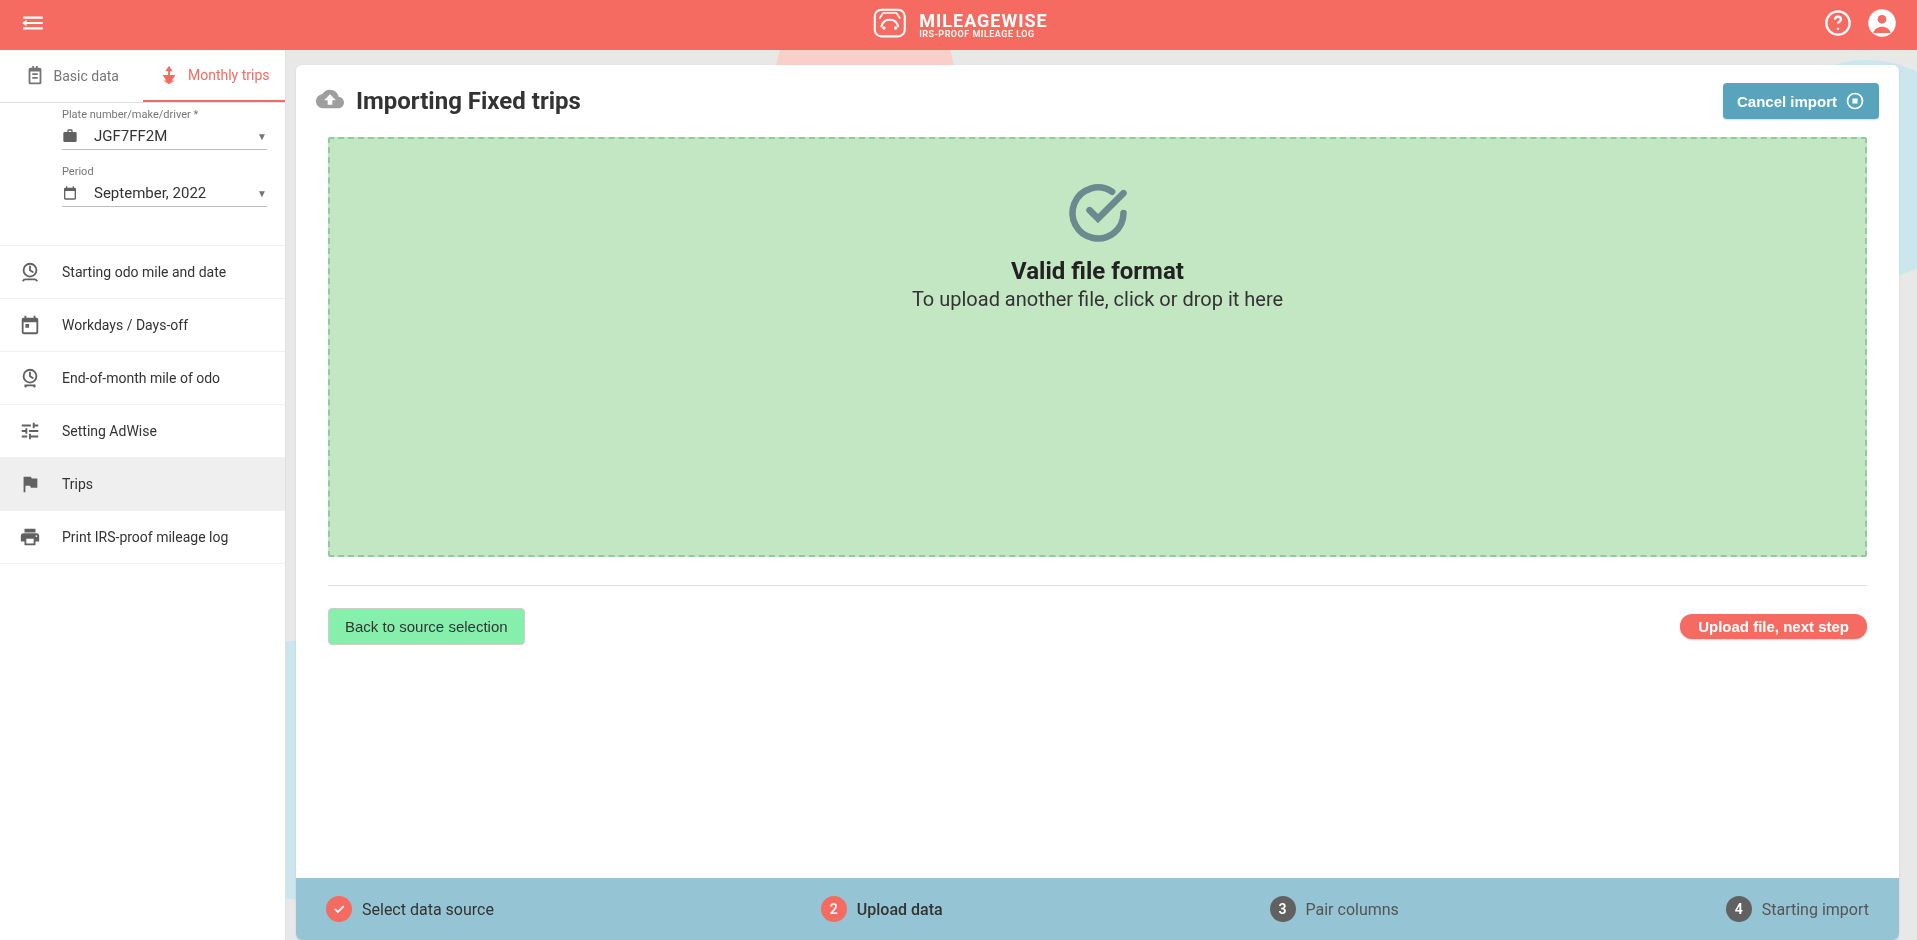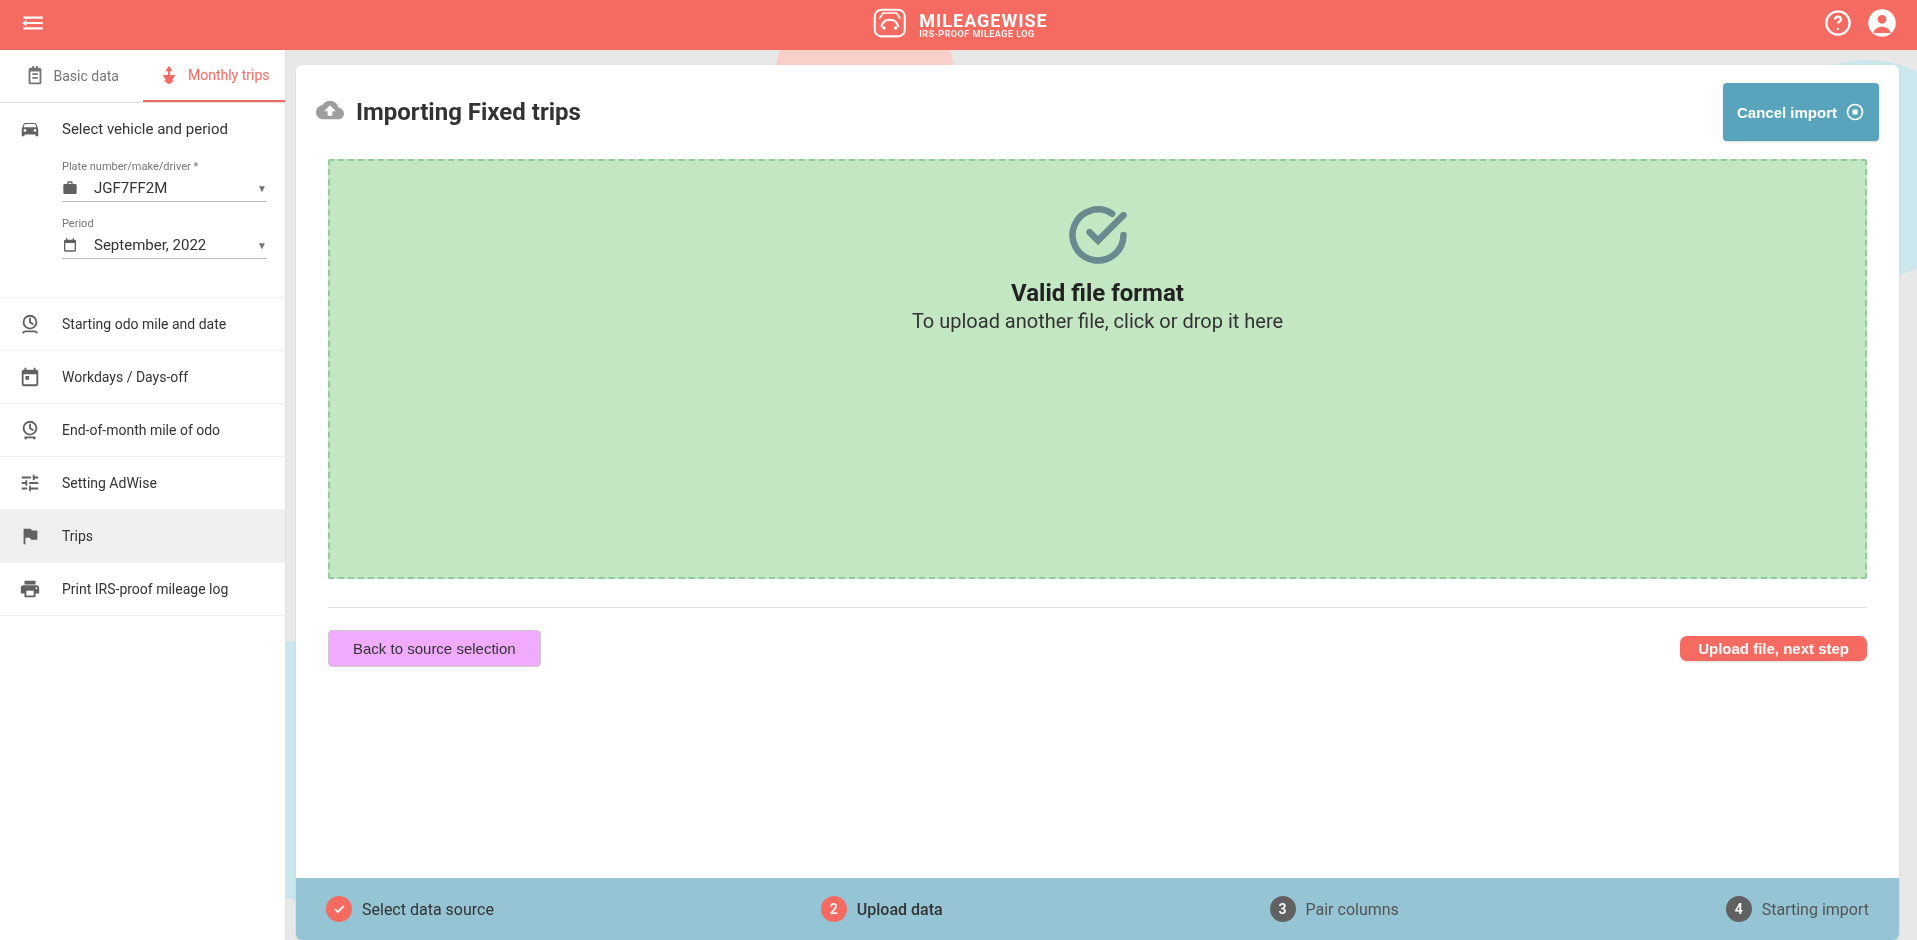--- a/index.html
+++ b/index.html
@@ -58,33 +58,33 @@
 .bg-circles { position: absolute; inset: 0; z-index: 0; overflow: hidden; }
 .bg-circles .c1 { position: absolute; width: 220px; height: 220px; border-radius: 50%; background: #cce6ed; top: 10px; right: -60px; }
 .bg-circles .c2 { position: absolute; width: 260px; height: 260px; border-radius: 50%; background: #cce6ed; bottom: 40px; left: -110px; }
 .bg-circles .c3 { position: absolute; width: 180px; height: 180px; border-radius: 50%; background: #f9cfc9; top: -60px; left: 30%; }
 
 .panel { position: relative; z-index: 1; background: #fff; border-radius: 6px; height: 100%; display: flex; flex-direction: column; overflow: hidden; box-shadow: 0 1px 3px rgba(0,0,0,0.08); }
 .panel-header { display: flex; align-items: center; justify-content: space-between; padding: 18px 20px; }
 .panel-title-wrap { display: flex; align-items: center; gap: 12px; }
 .panel-title-wrap svg { width: 28px; height: 28px; fill: #9e9e9e; }
 .panel-title { font-size: 24px; font-weight: 700; color: #333; }
-.cancel-btn { background: #58a4bd; color: #fff; border: none; border-radius: 4px; padding: 19px 14px; font-size: 15px; font-weight: 600; display: flex; align-items: center; gap: 8px; cursor: pointer; box-shadow: 0 1px 2px rgba(0,0,0,0.15); }
+.cancel-btn { background: #58a4bd; color: #fff; border: none; border-radius: 4px; padding: 8px 14px; font-size: 15px; font-weight: 600; display: flex; align-items: center; gap: 8px; cursor: pointer; box-shadow: 0 1px 2px rgba(0,0,0,0.15); }
 .cancel-btn svg { width: 20px; height: 20px; }
 
 .panel-body { flex: 1; padding: 0 32px 10px; overflow-y: auto; }
 .dropzone { border: 2px dashed #91ca9c; background: #c4e7c3; border-radius: 2px; height: 420px; display: flex; flex-direction: column; align-items: center; padding-top: 40px; cursor: pointer; }
 .dropzone svg { width: 68px; height: 68px; }
 .dz-title { font-size: 24px; font-weight: 700; color: #222; margin-top: 6px; }
 .dz-sub { font-size: 20px; color: #333; margin-top: 2px; }
 
 .divider { border: none; border-top: 1px solid #e0e0e0; margin: 28px 0 22px; }
 .actions-row { display: flex; justify-content: space-between; align-items: center; padding-bottom: 20px; }
-.btn-secondary { background: #f0abfc; border: 1px solid #ccc; border-radius: 4px; padding: 9px 24px; font-size: 15px; color: #333; cursor: pointer; text-align: right; }
-.btn-primary { background: #f56b62; color: #fff; border: none; border-radius: 7px; padding: 4px 18px; font-size: 15px; font-weight: 600; cursor: pointer; box-shadow: 0 1px 2px rgba(0,0,0,0.15); }
+.btn-secondary { background: #86efac; border: 1px solid #ccc; border-radius: 4px; padding: 9px 16px; font-size: 15px; color: #333; cursor: pointer; text-align: right; }
+.btn-primary { background: #f56b62; color: #fff; border: none; border-radius: 12px; padding: 4px 18px; font-size: 15px; font-weight: 600; cursor: pointer; box-shadow: 0 1px 2px rgba(0,0,0,0.15); }
 
 
 .stepper { background: #95c4d4; padding: 18px 30px; display: flex; align-items: flex-end; }
 .step { display: flex; align-items: center; gap: 10px; }
 .step-circle { width: 26px; height: 26px; border-radius: 50%; display: flex; align-items: center; justify-content: center; font-size: 14px; font-weight: 600; color: #fff; }
 .step-circle.done { background: #f56b62; }
 .step-circle.current { background: #f56b62; }
 .step-circle.pending { background: #616161; }
 .step-label { font-size: 16px; }
 .step.done .step-label { color: #333; }
@@ -148,28 +148,20 @@
         <span>Basic data</span>
       </div>
       <div class="tab active">
         <svg viewBox="0 0 24 24">
             <path d="M12 2L8 8h3v4H5l4 6H6l6 4 6-4h-3l4-6h-6V8h3z"></path>
           </svg>
         <span>Monthly trips</span>
       </div>
     </div>
 
-    <div class="side-section">
-      <span class="side-section-icon">
-        <svg viewBox="0 0 24 24">
-            <path d="M18.9 6.5c-.2-.6-.8-1-1.4-1H6.5c-.6 0-1.2.4-1.4 1L3 12v7c0 .6.4 1 1 1h1c.6 0 1-.4 1-1v-1h12v1c0 .6.4 1 1 1h1c.6 0 1-.4 1-1v-7l-2.1-5.5zM6.5 15c-.8 0-1.5-.7-1.5-1.5S5.7 12 6.5 12s1.5.7 1.5 1.5S7.3 15 6.5 15zm11 0c-.8 0-1.5-.7-1.5-1.5s.7-1.5 1.5-1.5 1.5.7 1.5 1.5-.7 1.5-1.5 1.5zM5 10l1.3-3.5h11.4L19 10H5z"></path>
-          </svg>
-      </span>
-      <span class="side-section-title">Select vehicle and period</span>
-    </div>
 
     <div class="field-group">
       <div class="field-label">Plate number/make/driver *</div>
       <div class="field-control">
         <svg class="pre" viewBox="0 0 24 24">
             <path d="M20 6h-4V4a2 2 0 00-2-2h-4a2 2 0 00-2 2v2H4a2 2 0 00-2 2v11a2 2 0 002 2h16a2 2 0 002-2V8a2 2 0 00-2-2zM10 4h4v2h-4V4z"></path>
           </svg>
         <span class="field-value">JGF7FF2M</span>
         <span class="field-caret">▼</span>
       </div>

